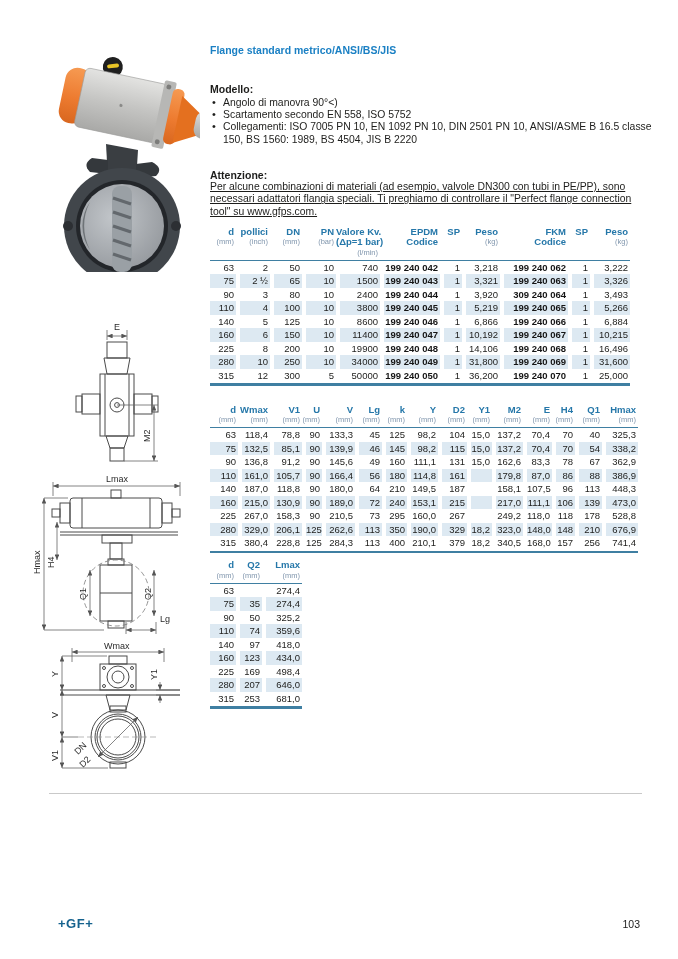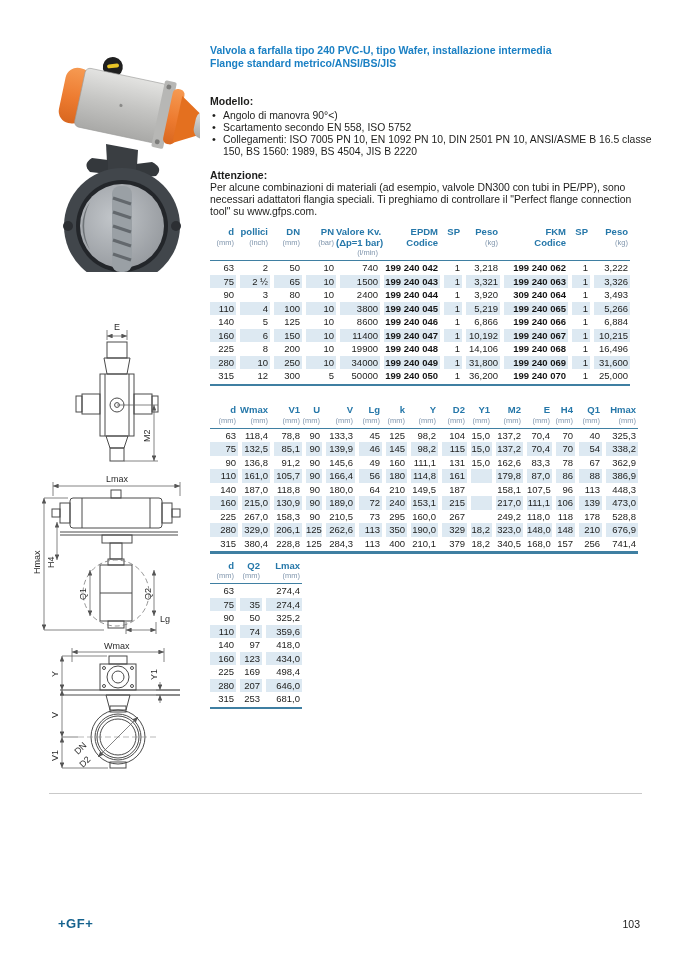--- a/index.html
+++ b/index.html
@@ -7,22 +7,22 @@
   body { font-family:"Liberation Sans", sans-serif; color:#1d1d1b; }
   .page { position:relative; width:678px; height:959px; background:#fff; overflow:hidden; }
 
   
   .right-col { position:absolute; left:210px; top:44px; width:444px; }
   .title-line { font-size:10.5px; font-weight:bold; color:#1b80c4; line-height:12.6px; }
   .modello { margin-top:26px; font-size:10.5px; font-weight:bold; line-height:12.4px; }
   .bullets { margin-top:2px; }
   .bullet { position:relative; padding-left:13px; font-size:10.4px; line-height:12.2px; }
   .bullet .dot { position:absolute; left:2px; top:-1px; font-size:11px; }
-  .attn-label { margin-top:11px; font-size:10.5px; font-weight:bold; line-height:12.4px; }
-  .attn-text { font-size:10.4px; line-height:12.2px; width:442px; }
+  .attn-label { margin-top:23px; font-size:10.5px; font-weight:bold; line-height:12.4px; }
+  .attn-text { font-size:10.4px; line-height:12.2px; width:442px;text-decoration:underline; }
 
   
   .twrap { width:max-content; }
   .twrap.t1 { margin-top:9px; }
   .twrap.t2 { margin-top:19px; }
   .twrap.t3 { margin-top:7px; }
   table { border-collapse:separate; border-spacing:0; table-layout:fixed; }
   #t1 { width:420px; } #t2 { width:428px; } #t3 { width:92px; }
   th { vertical-align:top; text-align:right; padding:0 2px 3px 0; border-bottom:1.5px solid #3f7fa2; }
   th .h1 { font-size:9.5px; font-weight:bold; color:#2577a9; line-height:10.5px; white-space:nowrap; }
@@ -239,21 +239,20 @@
       <text x="28" y="35" transform="rotate(-90 28 35)">Y</text>
       <text x="127" y="38" transform="rotate(-90 127 38)">Y1</text>
       <text x="28" y="76" transform="rotate(-90 28 76)">V</text>
       <text x="28" y="119" transform="rotate(-90 28 119)">V1</text>
       <text x="48" y="113" transform="rotate(-45 48 113)">DN</text>
       <text x="53" y="126" transform="rotate(-45 53 126)">D2</text>
     </svg>
   </div>
 
   <div class="right-col">
-    <div class="title-line">Valvola a farfalla tipo 240 PVC-U, tipo Wafer, installazione intermedia</div>
     <div class="title-line">Flange standard metrico/ANSI/BS/JIS</div>
 
     <div class="modello">Modello:</div>
     <div class="bullets">
       <div class="bullet">
         <span class="dot">•</span>
         <span>Angolo di manovra 90°&lt;)</span>
       </div>
       <div class="bullet">
         <span class="dot">•</span>

